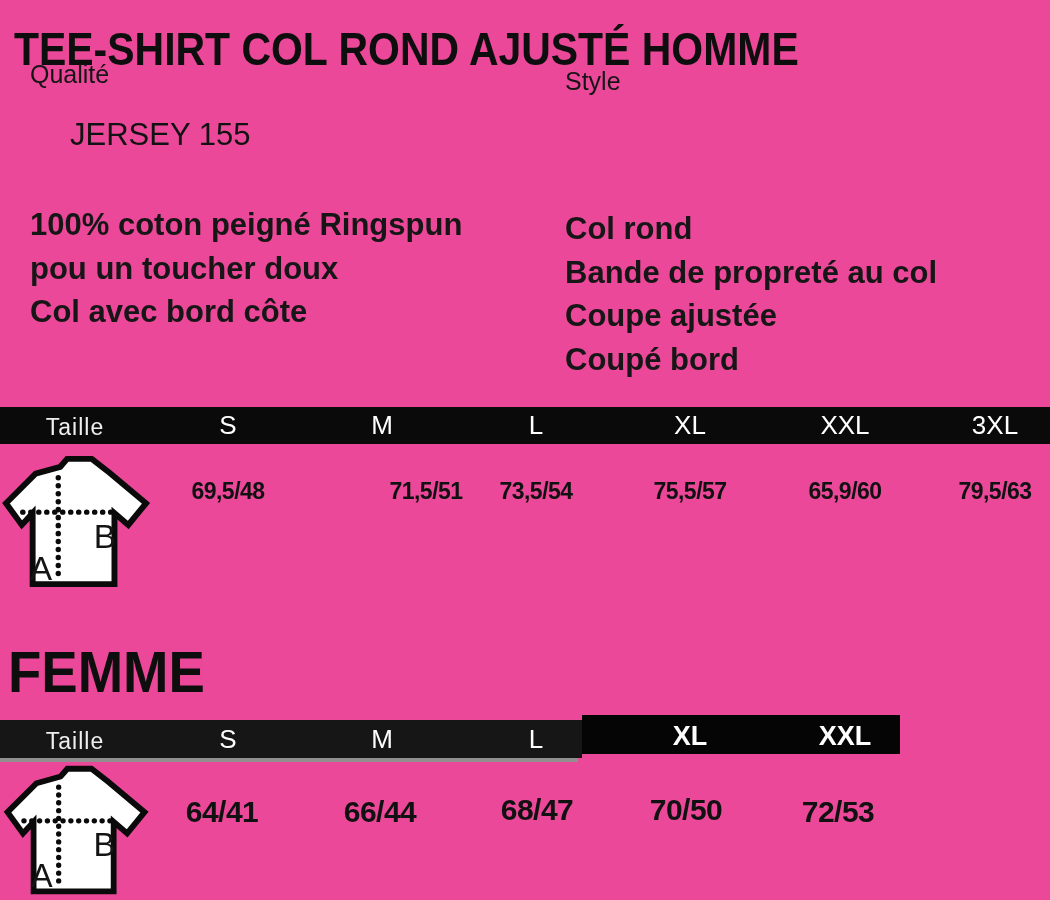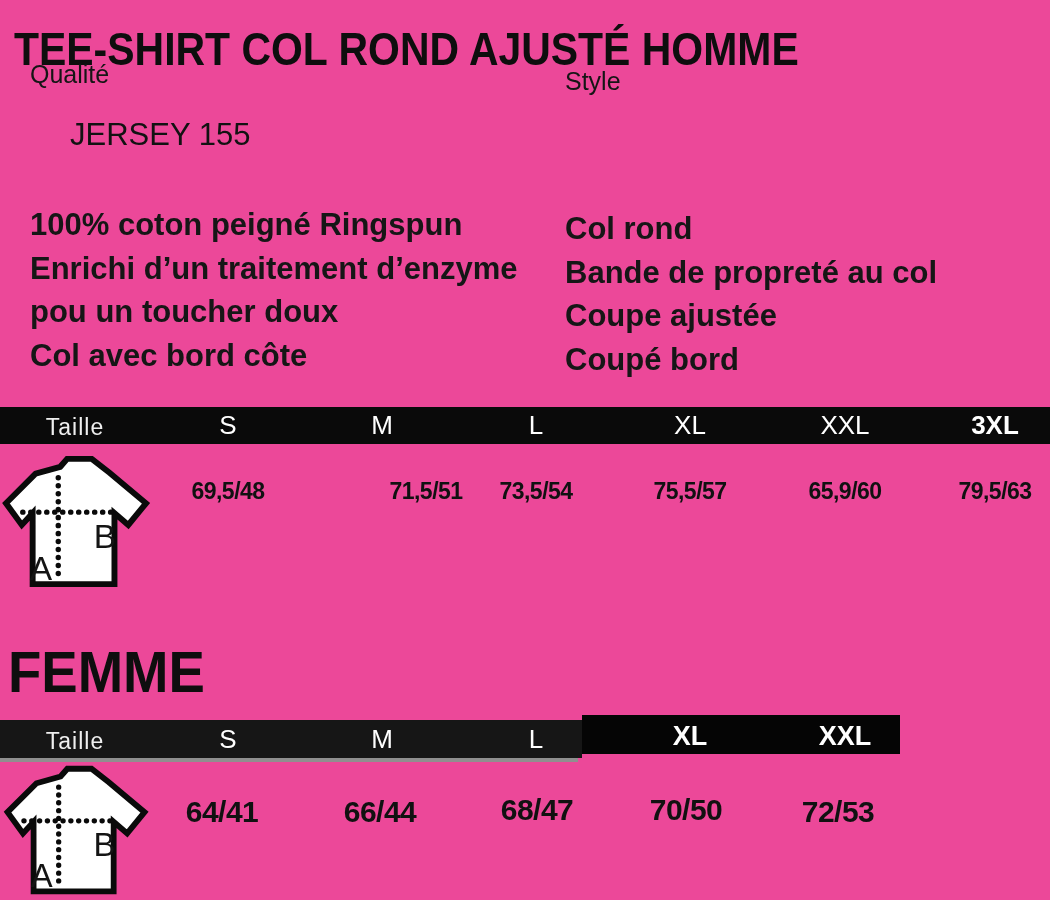--- a/index.html
+++ b/index.html
@@ -38,42 +38,41 @@
 <body>
 
 <div class="page">
 
   <h1 class="abs page-title">TEE-SHIRT COL ROND AJUSTÉ HOMME</h1>
 
   <div class="abs col-heading" style="left:30px;top:60px;">Qualité</div>
   <div class="abs fabric">JERSEY 155</div>
   <div class="abs spec-lines" style="left:30px;top:203px;">
     <div>100% coton peigné Ringspun</div>
-    <div>Enrichi d’un traitement d’enzyme</div>
     <div>pou un toucher doux</div>
     <div>Col avec bord côte</div>
   </div>
 
   <div class="abs col-heading" style="left:565px;top:67px;">Style</div>
   <div class="abs spec-lines" style="left:565px;top:207px;">
     <div>Col rond</div>
     <div>Bande de propreté au col</div>
     <div>Coupe ajustée</div>
     <div>Coupé bord</div>
   </div>
 
   <div>
     <div class="band" style="left:0;top:407px;width:1050px;height:37px;"></div>
     <span class="cell head-cell head-taille" style="left:75px;top:414px;">Taille</span>
     <span class="cell head-cell" style="left:228px;top:410px;">S</span>
     <span class="cell head-cell" style="left:382px;top:410px;">M</span>
     <span class="cell head-cell" style="left:536px;top:410px;">L</span>
     <span class="cell head-cell" style="left:690px;top:410px;">XL</span>
     <span class="cell head-cell" style="left:845px;top:410px;">XXL</span>
-    <span class="cell head-cell" style="left:995px;top:410px;font-weight:bold;">3XL</span>
+    <span class="cell head-cell" style="left:995px;top:410px;">3XL</span>
 
     <span class="cell val-cell" style="left:228px;top:478px;">69,5/48</span>
     <span class="cell val-cell" style="left:382px;top:478px;margin-left:44px;">71,5/51</span>
     <span class="cell val-cell" style="left:536px;top:478px;">73,5/54</span>
     <span class="cell val-cell" style="left:690px;top:478px;">75,5/57</span>
     <span class="cell val-cell" style="left:845px;top:478px;">65,9/60</span>
     <span class="cell val-cell" style="left:995px;top:478px;">79,5/63</span>
 
     <div class="shirt-icon" style="top:452px;">
       <svg width="150" height="140" viewBox="0 0 152 142">

